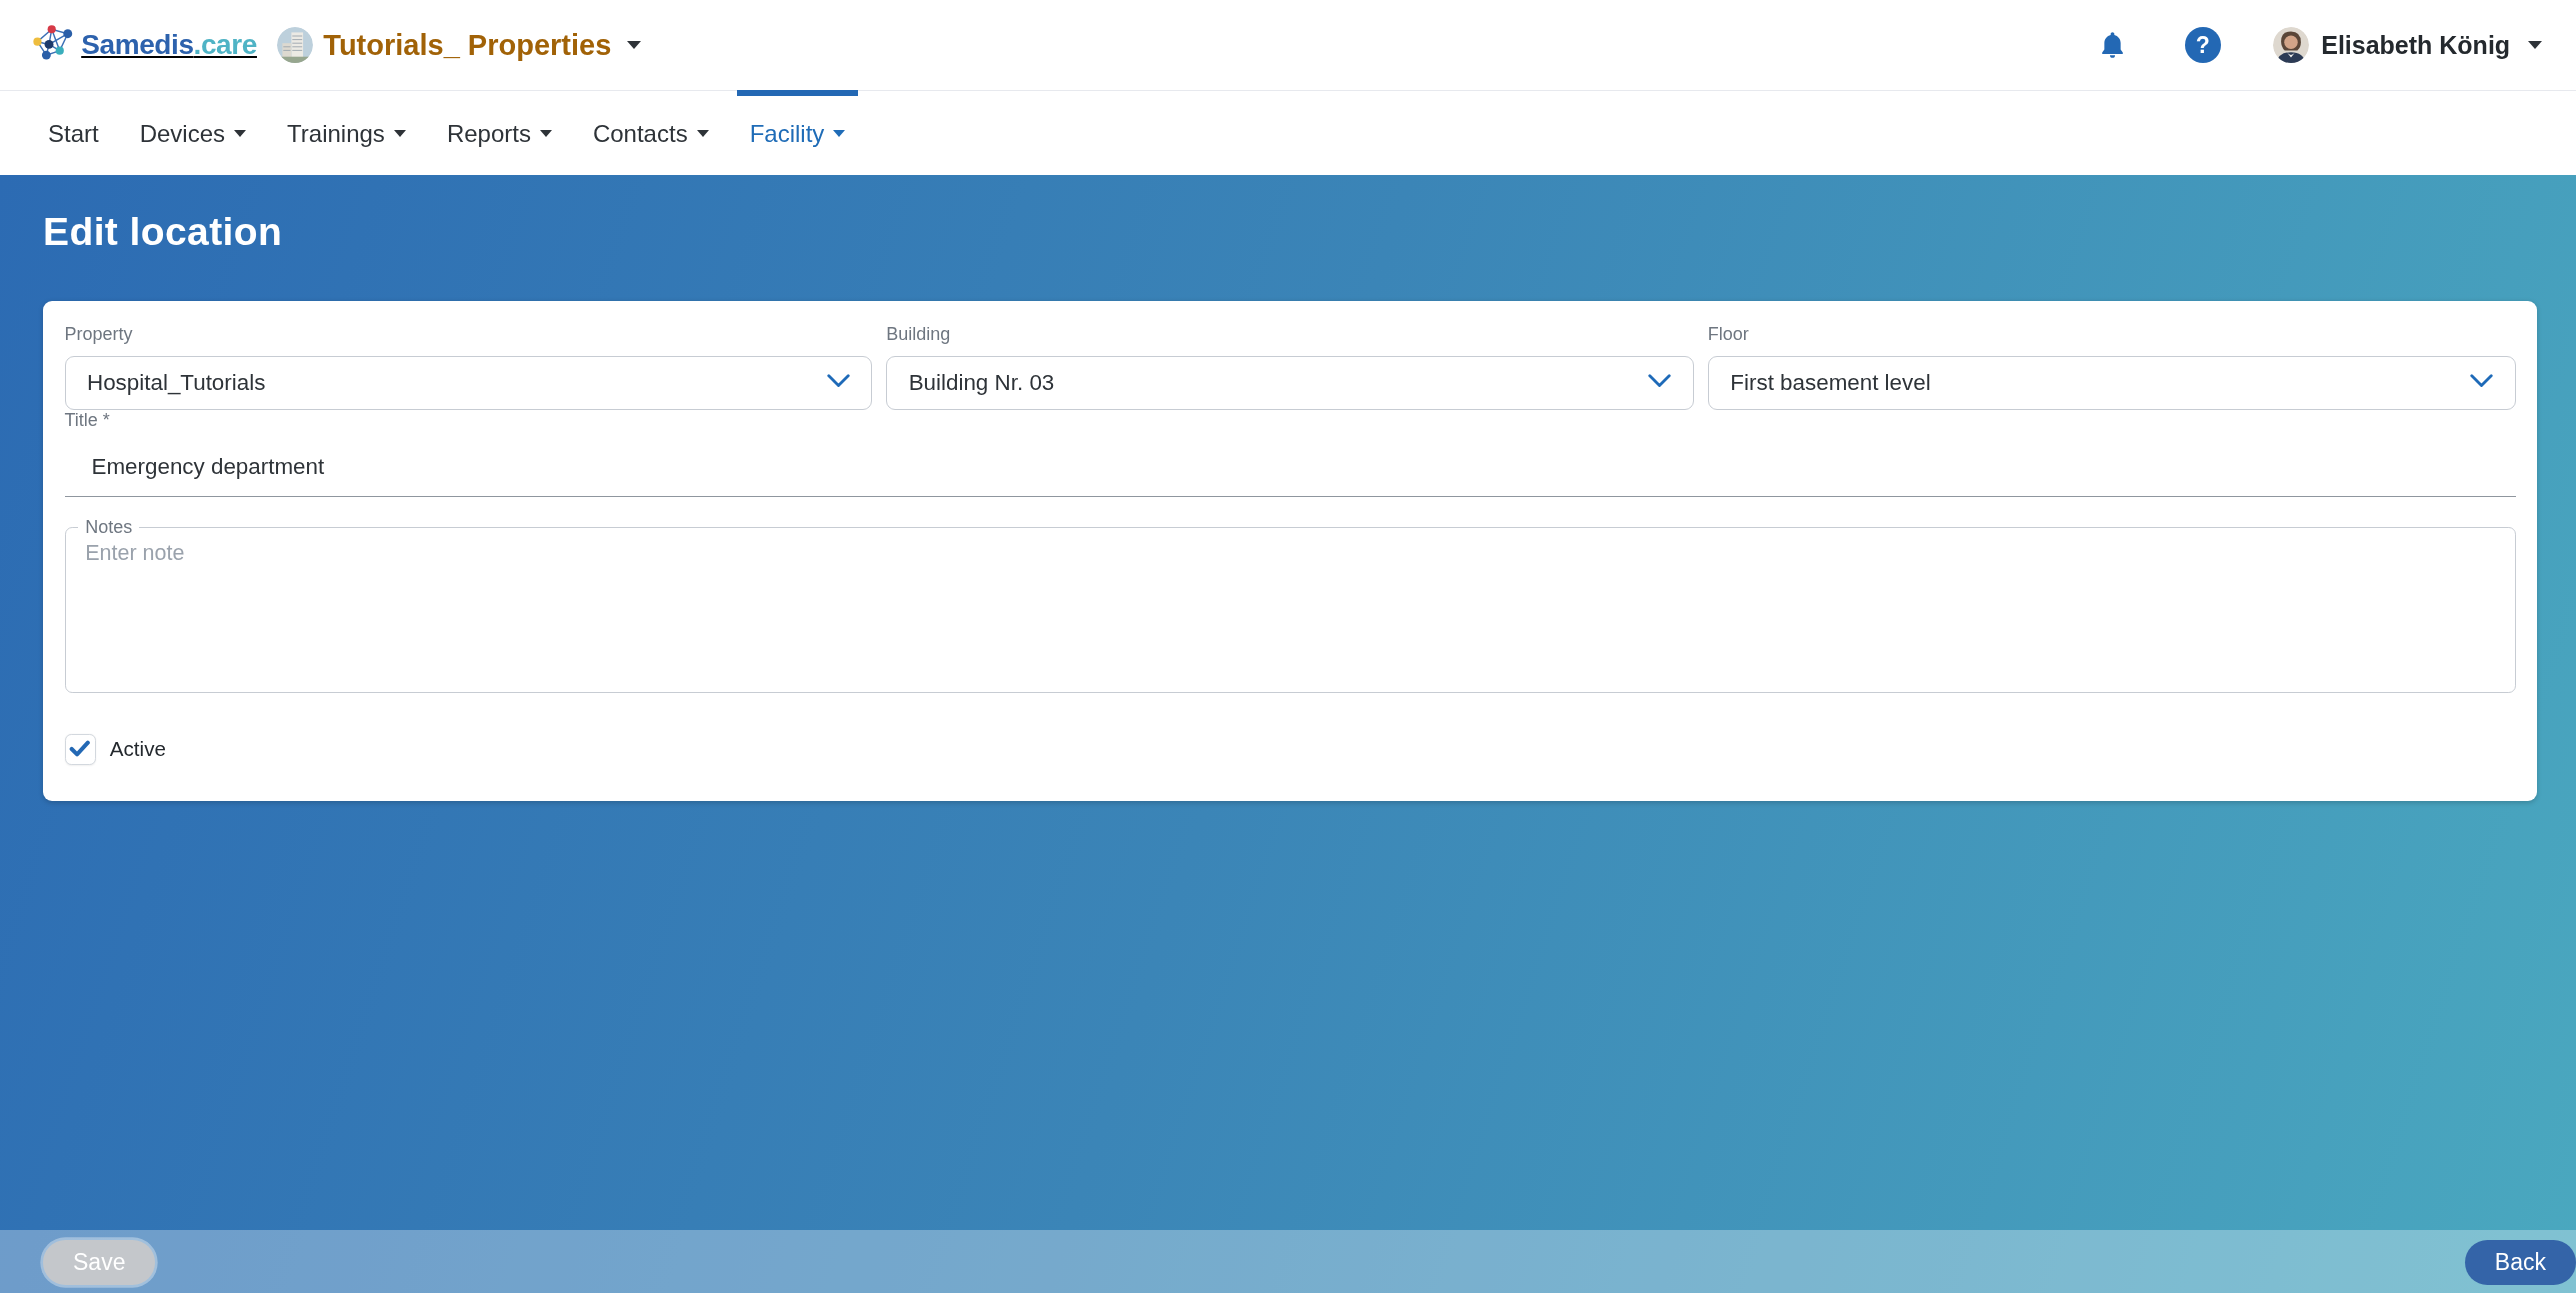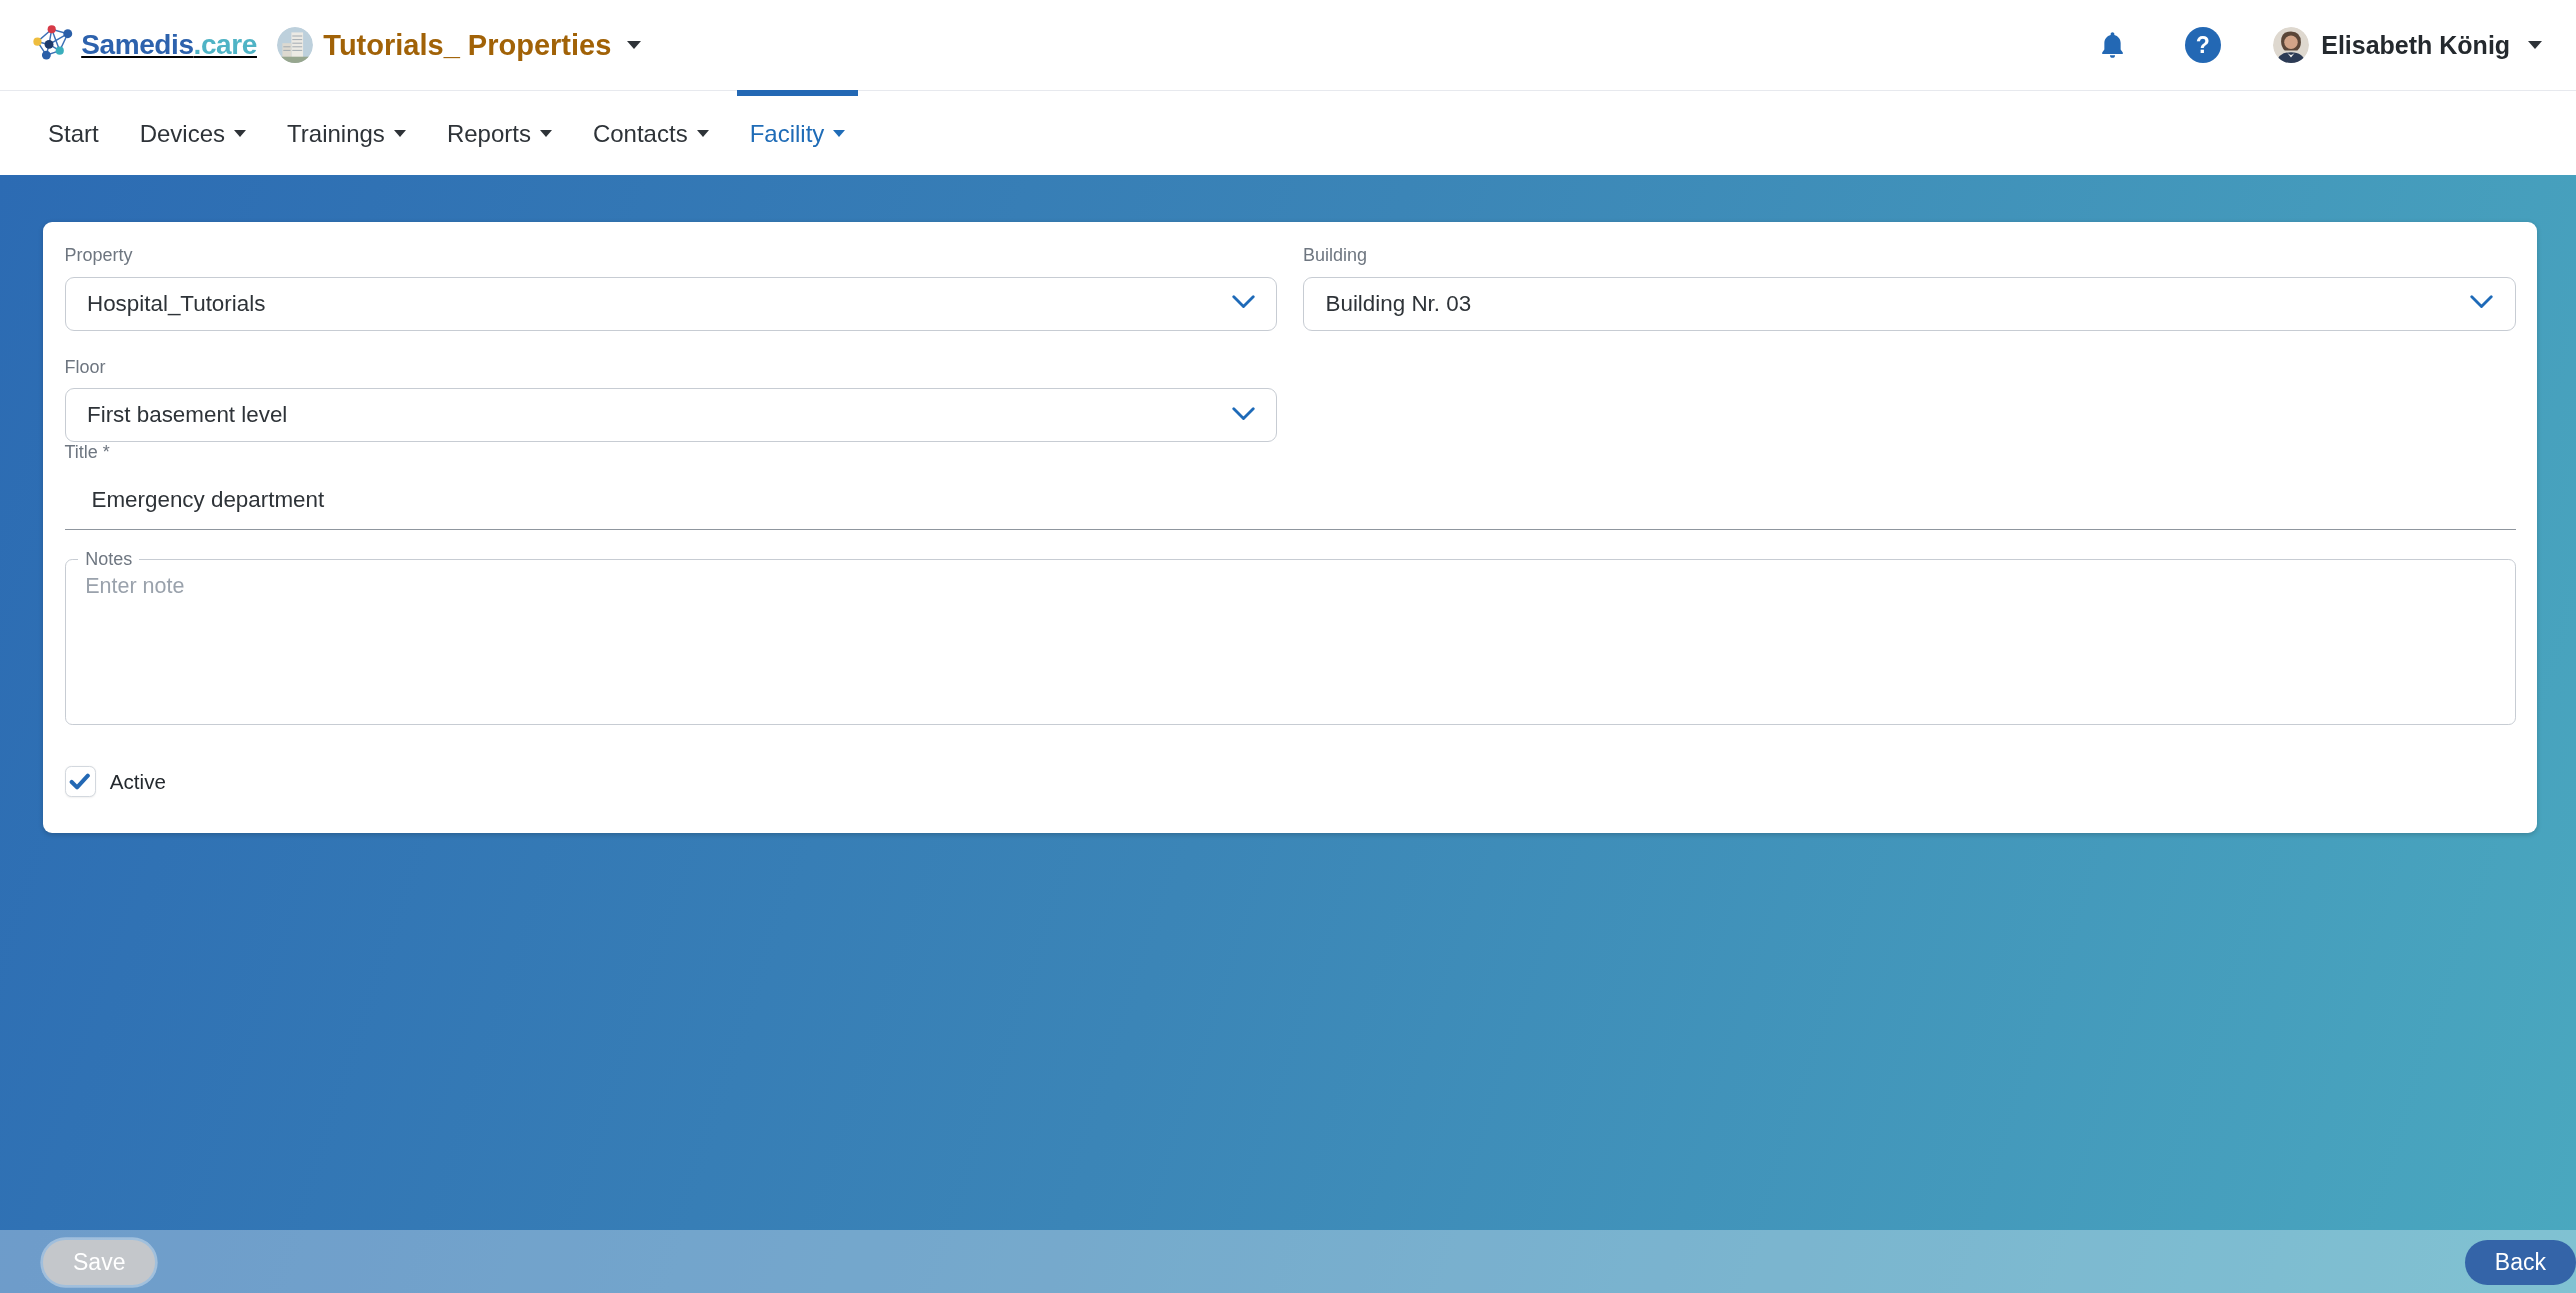--- a/index.html
+++ b/index.html
@@ -31,21 +31,21 @@
   .nav-item.active{color:#1f6cb7;justify-content:flex-end;}
   .nav-item.active .caret{border-top-color:#1f6cb7;}
   .nav-item.active::before{content:"";position:absolute;top:-30px;left:-12.5px;right:-12.5px;height:6.3px;background:#2368b4;}
 
   
   .main{position:absolute;top:175px;left:0;right:0;bottom:0;background:linear-gradient(108deg,#2c6bb3 0%,#3b85b7 48%,#4aa8bf 100%);}
   .page-title{margin:34px 0 0 43px;font-size:39px;line-height:45px;font-weight:700;color:#fff;letter-spacing:0.4px;}
 
   
   .card{margin:47px 39px 0 43px;background:#fff;border-radius:9px;box-shadow:0 1.8px 5.4px rgba(0,0,0,0.18);padding:23px 21.5px 36px 21.5px;box-sizing:border-box;}
-  .field-row{display:grid;grid-template-columns:1fr 1fr;gap:26px;}
+  .field-row{display:grid;grid-template-columns:1fr 1fr 1fr;gap:14px;}
   .field-label{font-size:18px;color:#6e7680;margin-bottom:10.7px;}
   .select{height:54px;border:0.9px solid #c7ccd3;border-radius:9px;display:flex;align-items:center;padding:0 21.5px;box-sizing:border-box;cursor:pointer;background:#fff;}
   .select-value{font-size:22.4px;color:#2e3338;flex:1;}
   .chev{flex:0 0 auto;}
 
   .title-field{}
   .title-input{display:block;width:100%;border:none;border-bottom:0.9px solid #8f969e;outline:none;font-family:"Liberation Sans",sans-serif;font-size:22.4px;color:#2e3338;padding:12.5px 0 16px 27px;box-sizing:border-box;background:transparent;}
 
   .notes-fieldset{margin:19.7px 0 0 0;border:0.9px solid #c7ccd3;border-radius:7.2px;height:176px;box-sizing:border-box;padding:0 0 0 19.7px;}
   .notes-legend{font-size:18px;color:#6e7680;padding:0 7.2px;margin-left:-7.2px;}
@@ -159,20 +159,21 @@
       <span>Contacts</span>
         <span class="caret"></span>
     </div>
     <div class="nav-item active">
       <span>Facility</span>
         <span class="caret"></span>
     </div>
   </nav>
 
   <main class="main">
+    <h1 class="page-title">Edit location</h1>
 
     <section class="card">
       <div class="field-row">
 
         <div class="field">
           <div class="field-label">Property</div>
           <div class="select">
             <span class="select-value">Hospital_Tutorials</span>
             <span class="chev">
               <svg width="23" height="14.3" viewBox="0 0 26 16">

